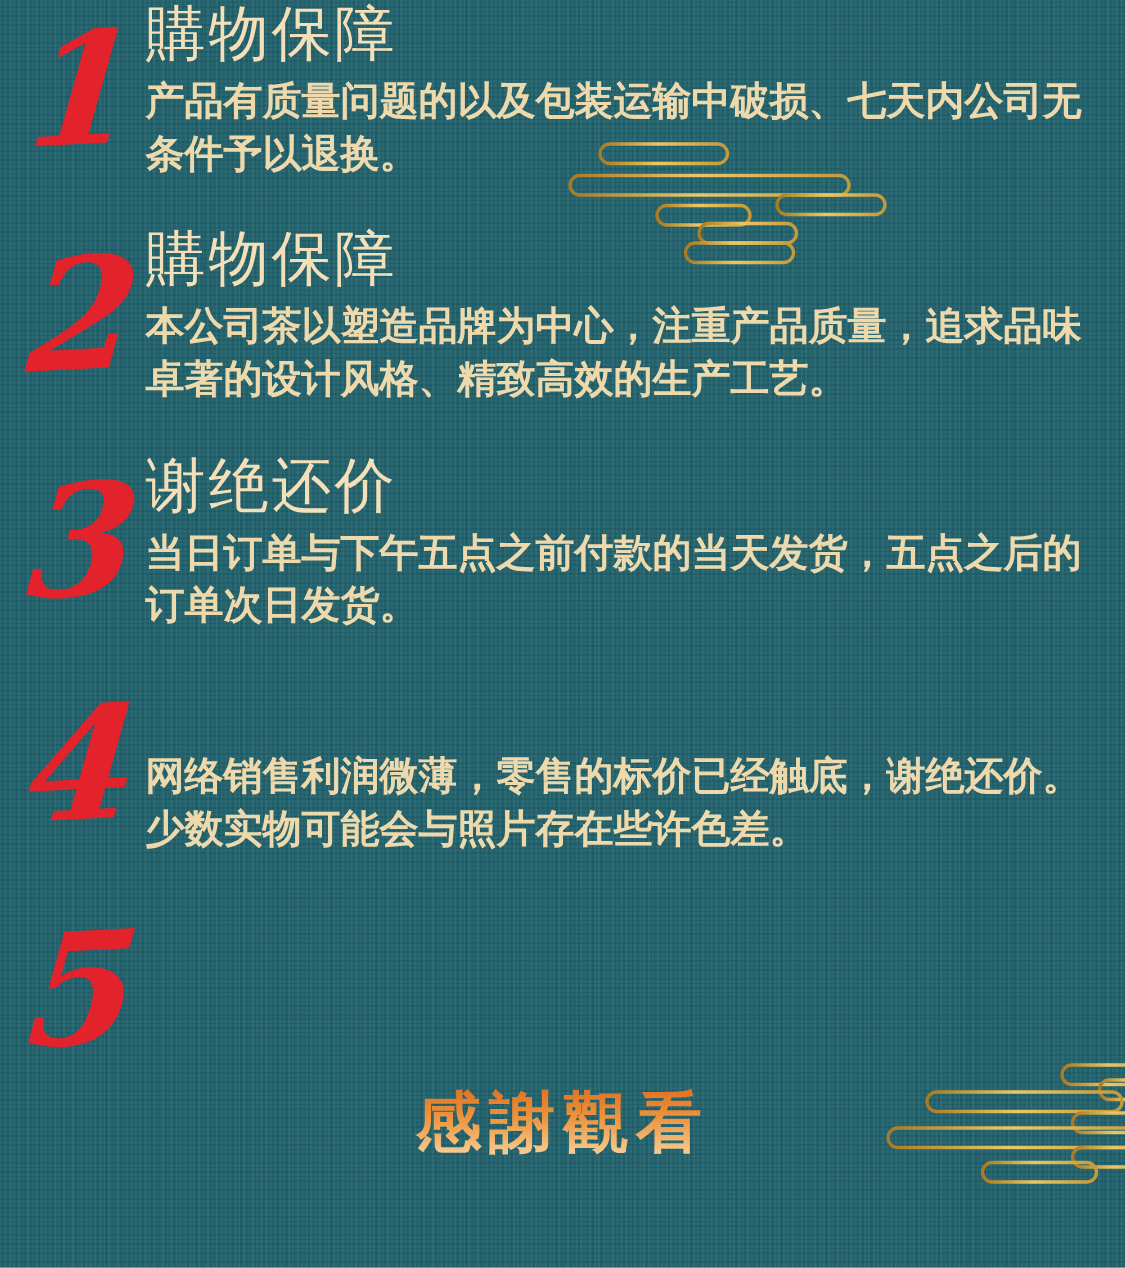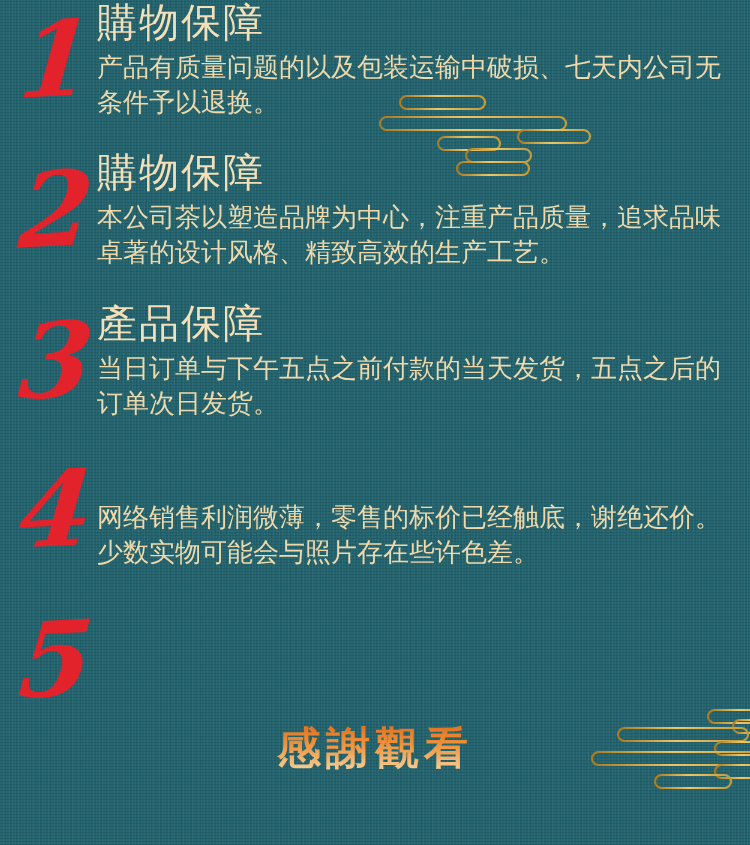--- a/index.html
+++ b/index.html
@@ -35,21 +35,21 @@
     font-family:"Liberation Serif","DejaVu Serif",serif;
     font-weight:400;
     font-size:40px;line-height:46px;
     letter-spacing:2px;
     color:#f4dfb8;
   }
   .sec-body{
     position:absolute;left:97px;top:50px;margin:0;
     width:632px;
     font-size:26px;line-height:35px;
-    font-weight:400;
+    font-weight:700;
     color:#eed9ac;
   }
   .thanks{
     position:absolute;left:0;top:722px;width:750px;
     text-align:center;
     font-family:"Liberation Serif","DejaVu Serif",serif;
     font-weight:700;
     font-size:44px;line-height:54px;
     letter-spacing:5px;
     background:linear-gradient(180deg,#df6b1a 0%,#ee9640 45%,#f9dcab 100%);
@@ -92,21 +92,21 @@
   </svg>
 
   <div class="sec sec-2">
     <div class="num">2</div>
     <h2 class="sec-title">購物保障</h2>
     <p class="sec-body">本公司茶以塑造品牌为中心，注重产品质量，追求品味卓著的设计风格、精致高效的生产工艺。</p>
   </div>
 
   <div class="sec sec-3">
     <div class="num">3</div>
-    <h2 class="sec-title">產品保障</h2>
+    <h2 class="sec-title">谢绝还价</h2>
     <p class="sec-body">当日订单与下午五点之前付款的当天发货，五点之后的订单次日发货。</p>
   </div>
 
   <div class="sec sec-4">
     <div class="num">4</div>
     <p class="sec-body">网络销售利润微薄，零售的标价已经触底，谢绝还价。少数实物可能会与照片存在些许色差。</p>
   </div>
 
   <div class="sec sec-5">
     <div class="num">5</div>

